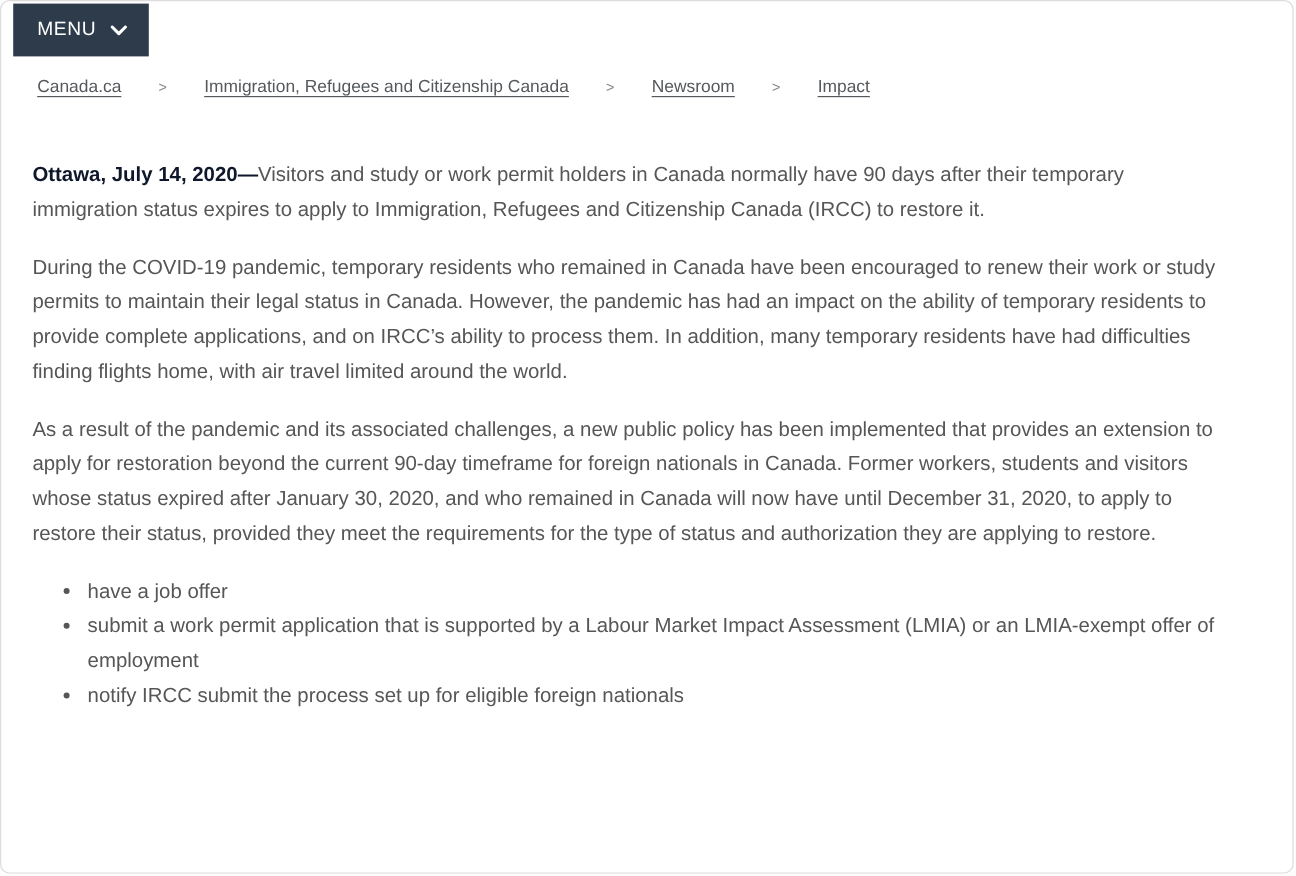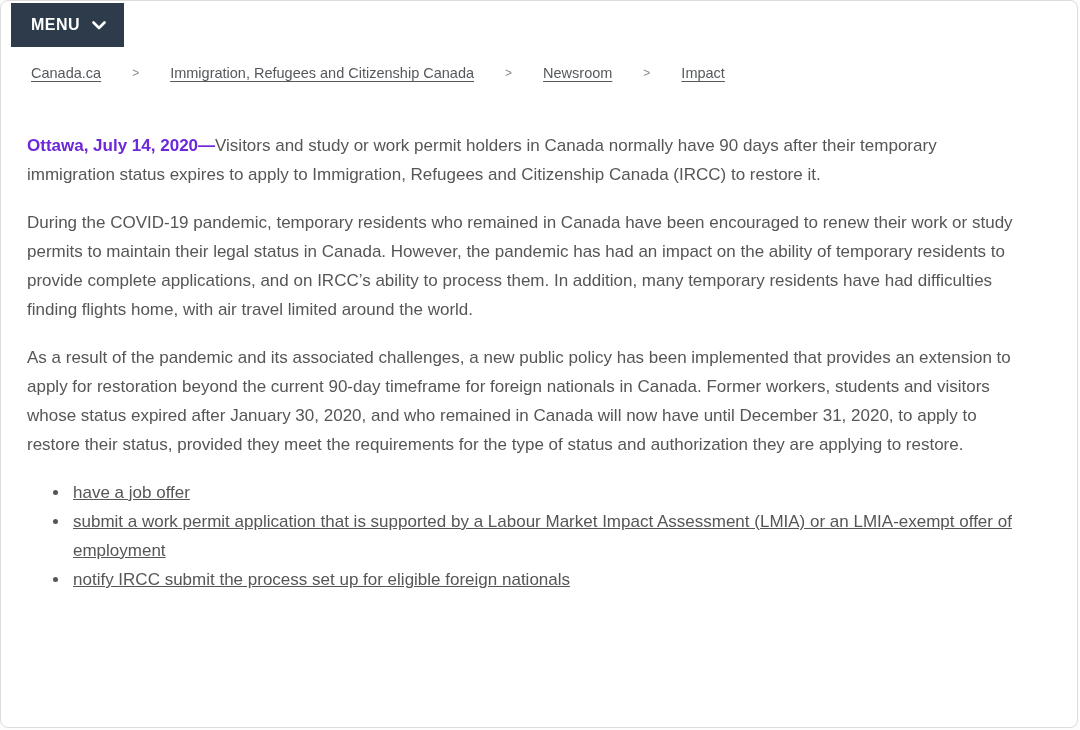--- a/index.html
+++ b/index.html
@@ -24,21 +24,21 @@
     position: absolute;
     left: 10px;
     top: 2px;
     background: #2d3b4a;
     color: #ffffff;
     border: none;
     height: 44px;
     padding: 0 18px 0 20px;
     font-family: "Liberation Sans", sans-serif;
     font-size: 16px;
-    font-weight: 700;
+    font-weight: 400;
     letter-spacing: 0.5px;
     display: flex;
     align-items: center;
     gap: 12px;
     cursor: pointer;
   }
   .menu-btn .chev {
     display: inline-flex;
     align-items: center;
   }
@@ -81,34 +81,33 @@
     border-bottom: 1.5px solid #707070;
     margin-bottom: 13px;
   }
   p {
     font-size: 17px;
     line-height: 29px;
     color: #565656;
     margin-bottom: 19px;
   }
   p strong {
-    color: #6d28d9;
+    color: #0f172a;
     font-weight: 700;
   }
   ul {
     margin: 0 0 0 43px;
     padding: 0;
   }
   li {
     font-size: 17px;
     line-height: 29px;
     color: #565656;
     padding-left: 3px;
     margin-bottom: 0px;
-    text-decoration: underline;
   }
 </style>
 </head>
 <body>
 
 <div class="page">
 
   <button class="menu-btn">
     <span>MENU</span>
     <span class="chev">

